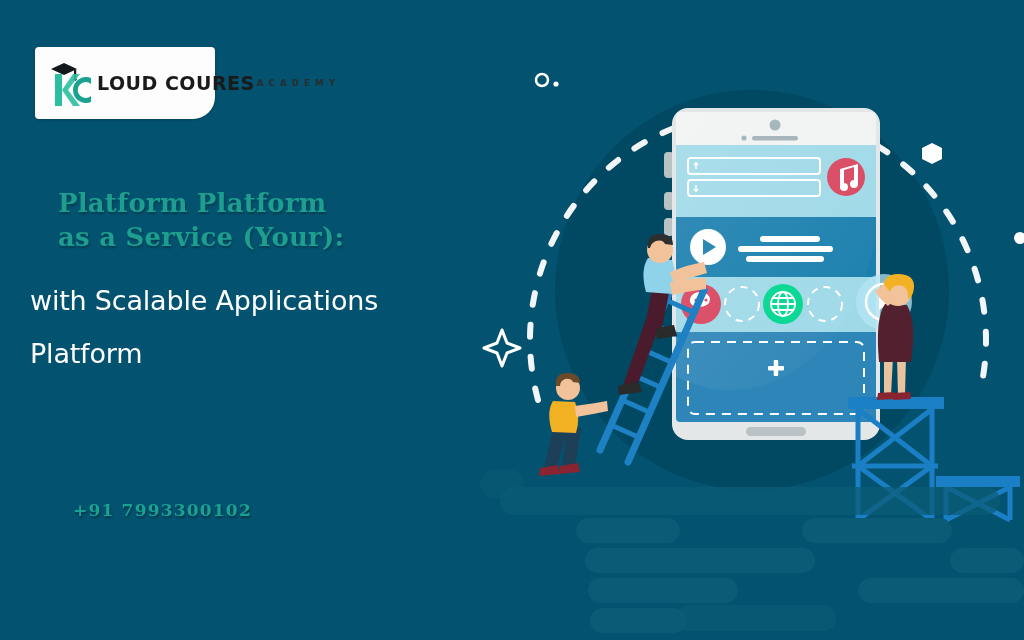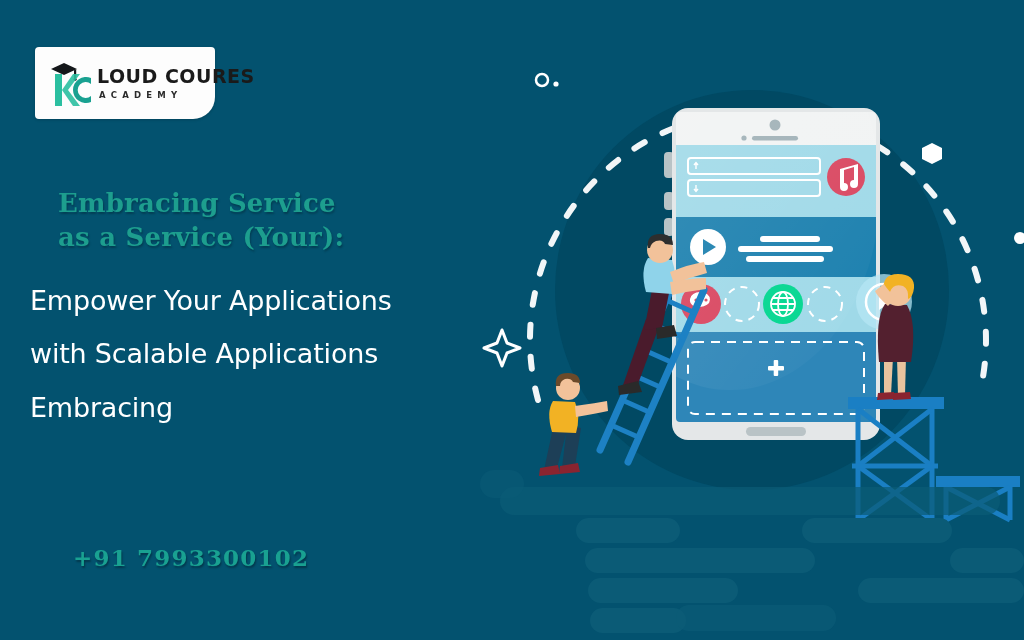--- a/index.html
+++ b/index.html
@@ -13,21 +13,21 @@
 
   
   .logo-card{
     position:absolute; left:35px; top:47px; width:180px; height:72px;
     background:#fdfdfd;
     border-radius:4px 4px 22px 4px;
     display:flex; align-items:center; padding-left:12px; gap:4px;
     box-shadow:0 1px 3px rgba(0,0,0,.18);
   }
   .logo-mark{ position:relative; width:48px; height:50px; flex:0 0 48px; }
-  .logo-text{ display:flex; flex-direction:column; justify-content:center; line-height:1; margin-left:-2px;}
+  .logo-text{ display:flex; flex-direction:row; justify-content:center; line-height:1; margin-left:-2px;}
   .logo-main{
     font-family:"DejaVu Sans", sans-serif;
     font-weight:bold; font-size:19px; letter-spacing:.5px; color:#1a1a1a;
     white-space:nowrap;
   }
   .logo-sub{
     font-family:"DejaVu Sans", sans-serif;
     font-weight:bold; font-size:8.5px; letter-spacing:5.2px; color:#2b2b2b;
     margin-top:5px; margin-left:2px;
   }
@@ -45,23 +45,22 @@
     position:absolute; left:30px; top:274px; width:470px;
     font-family:"DejaVu Sans", sans-serif;
     font-weight:400; font-size:27px; line-height:1.98;
     color:#ffffff; letter-spacing:-.2px;
   }
 
   
   .phone-no{
     position:absolute; left:73px; top:500px;
     font-family:"DejaVu Serif", serif; font-weight:bold;
-    font-size:23px; letter-spacing:1.2px; color:#19a191;
+    font-size:17px; letter-spacing:1.2px; color:#19a191;
     text-shadow:1px 2px 2px rgba(0,0,0,.32);
-    margin-top:44px;
   }
   .website{
     position:absolute; left:44px; top:541px;
     font-family:"DejaVu Serif", serif; font-weight:bold;
     font-size:27px; letter-spacing:.3px; color:#ffffff;
     text-shadow:1px 2px 3px rgba(0,0,0,.3);
   }
 
   
   .illo{ position:absolute; left:480px; top:0; width:544px; height:640px; }
@@ -89,28 +88,27 @@
         <path d="M44 20 A13 13 0 1 0 44 44 L44 38 A8 8 0 1 1 44 26 Z" fill="#19a191"></path>
       </svg>
     </div>
     <div class="logo-text">
       <div class="logo-main">LOUD COURES</div>
       <div class="logo-sub">ACADEMY</div>
     </div>
   </div>
 
   <div class="headline">
-    <div>Embracing Service</div>
+    <div>Platform Platform</div>
     <div>as a Service (Your):</div>
   </div>
 
   <div class="subhead">
-    <div>Empower Your Applications</div>
     <div>with Scalable Applications</div>
-    <div>Embracing</div>
+    <div>Platform</div>
   </div>
 
   <div class="phone-no">+91 7993300102</div>
 
   <div class="illo">
     <svg width="544" height="640" viewBox="0 0 544 640">
       <defs>
         <clipPath id="scr">
           <rect x="196" y="112" width="200" height="310" rx="4"></rect>
         </clipPath>

